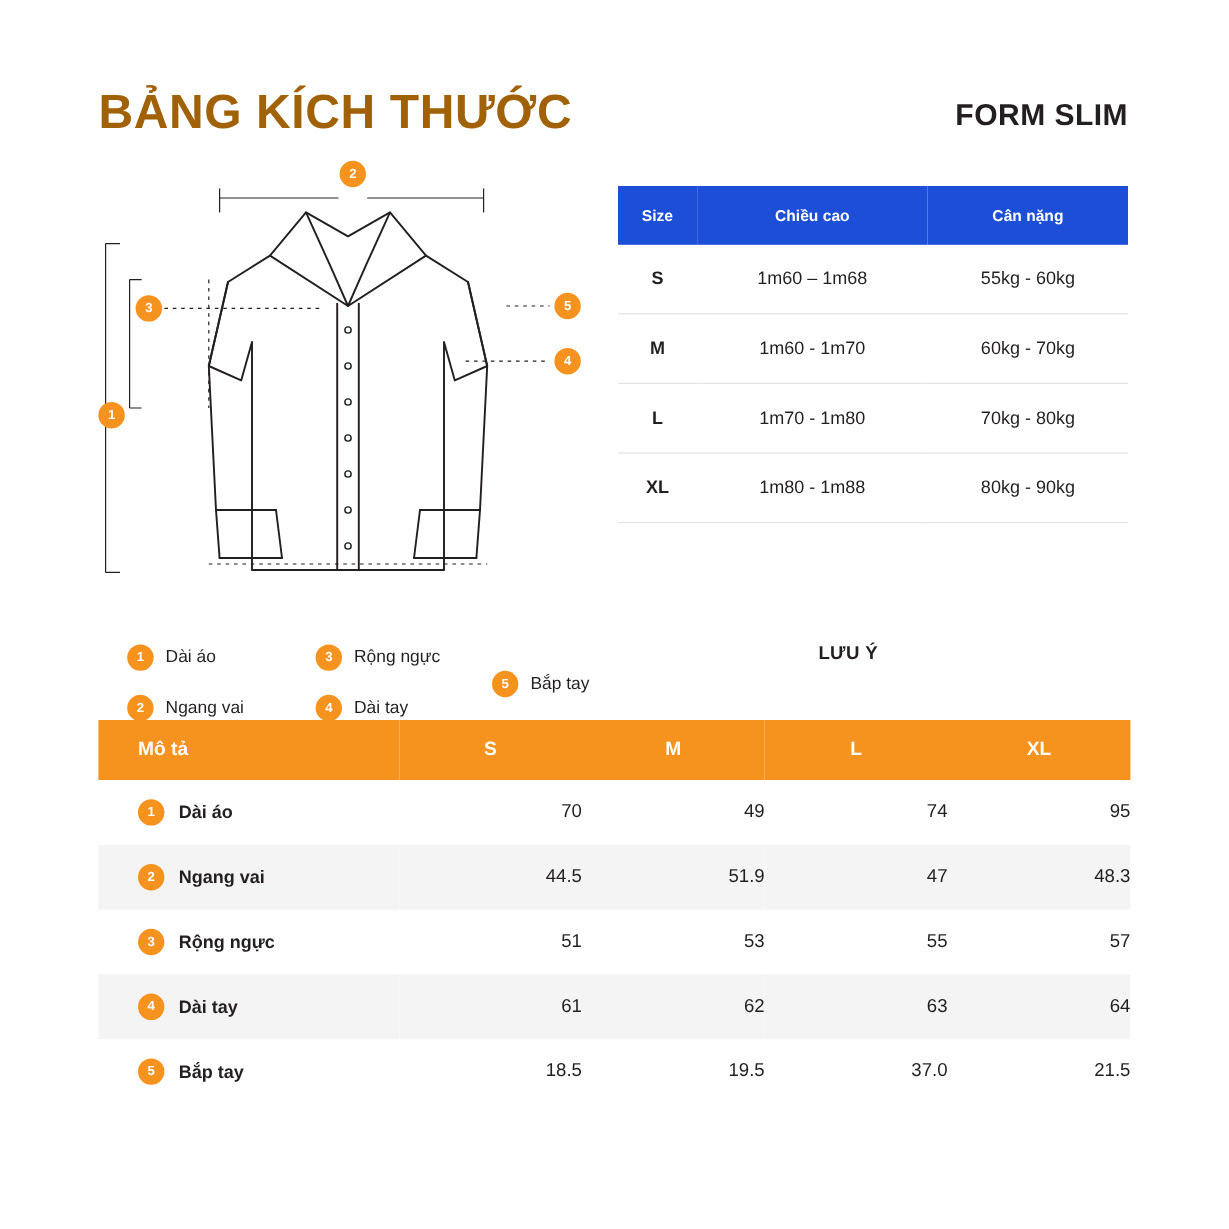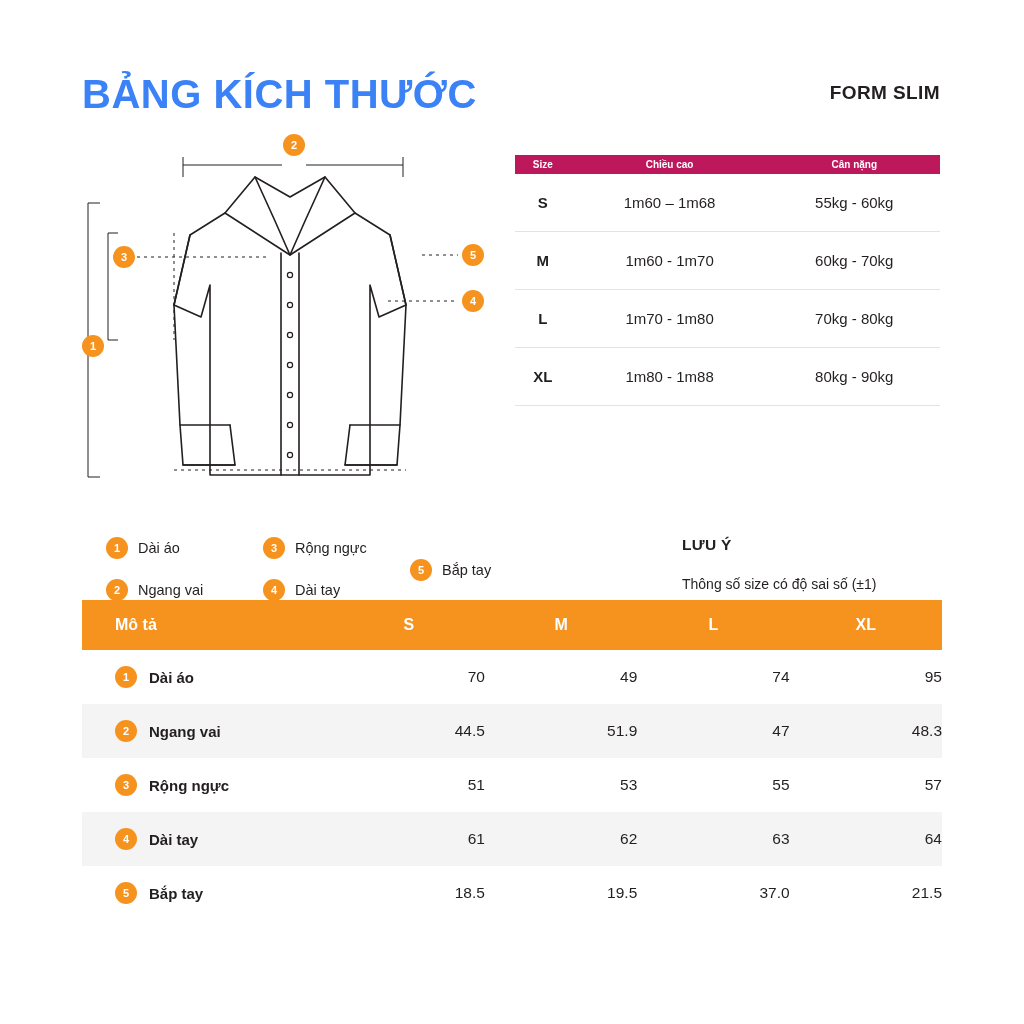--- a/index.html
+++ b/index.html
@@ -17,27 +17,27 @@
     overflow: hidden;
   }
 
   
   .title-main {
     position: absolute;
     left: 82px; top: 72px;
     font-size: 40px;
     font-weight: bold;
     letter-spacing: 0.5px;
-    color: #3b82f6;
+    color: #a16207;
     text-transform: uppercase;
   }
   .title-right {
     position: absolute;
     right: 84px; top: 82px;
-    font-size: 19px;
+    font-size: 25px;
     font-weight: bold;
     letter-spacing: 0.4px;
     color: #231f20;
     text-transform: uppercase;
   }
 
   
   .diagram {
     position: absolute;
     left: 70px; top: 125px;
@@ -90,25 +90,25 @@
 
   
   .size-table {
     position: absolute;
     left: 515px; top: 155px;
     width: 425px;
     border-collapse: collapse;
     font-size: 15px;
   }
   .size-table thead th {
-    background: #be185d;
+    background: #1d4ed8;
     color: #ffffff;
     font-weight: bold;
-    font-size: 10px;
-    padding: 4px 4px;
+    font-size: 13px;
+    padding: 17px 4px;
     text-align: center;
     border: none;
   }
   .size-table tbody td {
     padding: 20px 4px;
     text-align: center;
     border-bottom: 1px solid #e3e3e3;
     font-size: 15px;
     color: #231f20;
   }
@@ -286,21 +286,20 @@
       <tr>
         <td class="size-col">XL</td>
         <td>1m80 - 1m88</td>
         <td>80kg - 90kg</td>
       </tr>
     </tbody>
   </table>
 
   <div class="note">
     <div class="note-title">LƯU Ý</div>
-    <div class="note-text">Thông số size có độ sai số (±1)</div>
   </div>
 
   <table class="meas-table">
     <thead>
       <tr>
         <th class="desc-head col-desc">Mô tả</th>
         <th class="col-val">S</th>
         <th class="col-val">M</th>
         <th class="col-val">L</th>
         <th class="col-val">XL</th>

